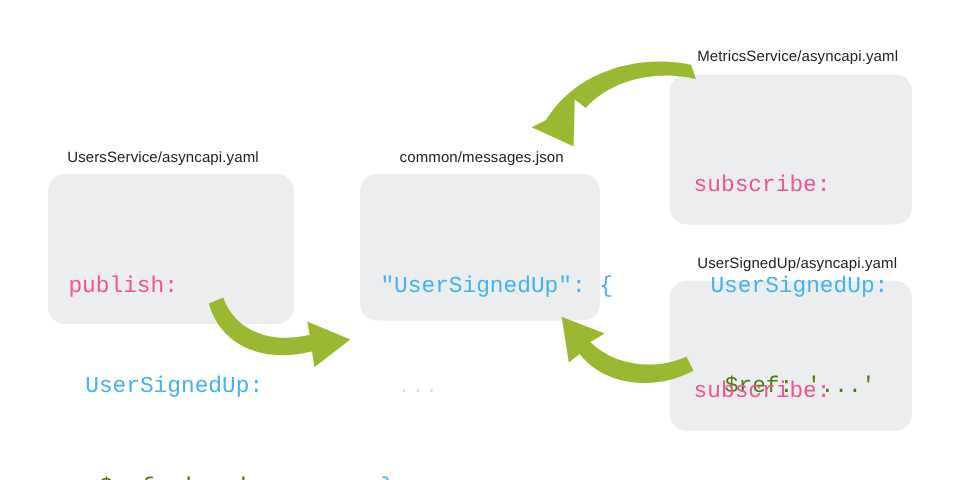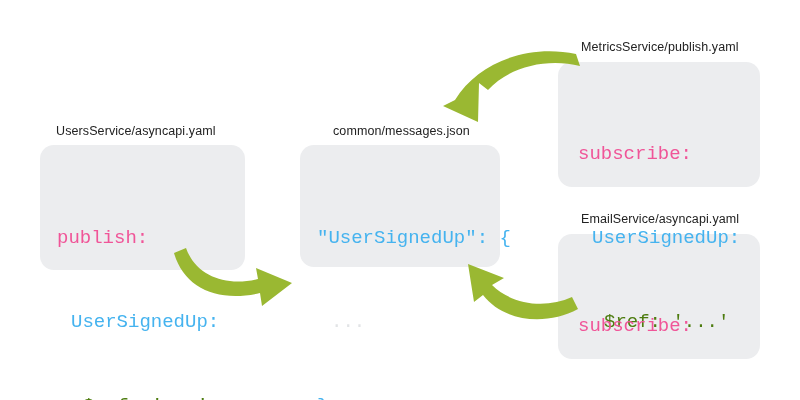--- a/index.html
+++ b/index.html
@@ -68,23 +68,23 @@
 </style>
 </head>
 <body>
 
 <div id="canvas">
 
   <div class="card-label" style="left:56px; top:124px;">UsersService/asyncapi.yaml</div>
 
   <div class="card-label" style="left:333px; top:124px;text-align:center;">common/messages.json</div>
 
-  <div class="card-label" style="left:581px; top:40px;">MetricsService/publish.yaml</div>
+  <div class="card-label" style="left:581px; top:40px;">MetricsService/asyncapi.yaml</div>
 
-  <div class="card-label" style="left:581px; top:212px;">EmailService/asyncapi.yaml</div>
+  <div class="card-label" style="left:581px; top:212px;">UserSignedUp/asyncapi.yaml</div>
 
   <div class="card" style="left:40px; top:145px; width:205px; height:125px;"></div>
 
   <div class="card" style="left:300px; top:145px; width:200px; height:122px;"></div>
 
   <div class="card" style="left:558px; top:62px; width:202px; height:125px;"></div>
 
   <div class="card" style="left:558px; top:234px; width:202px; height:125px;"></div>
 
   <svg class="arrow-layer" viewBox="0 0 800 400">

